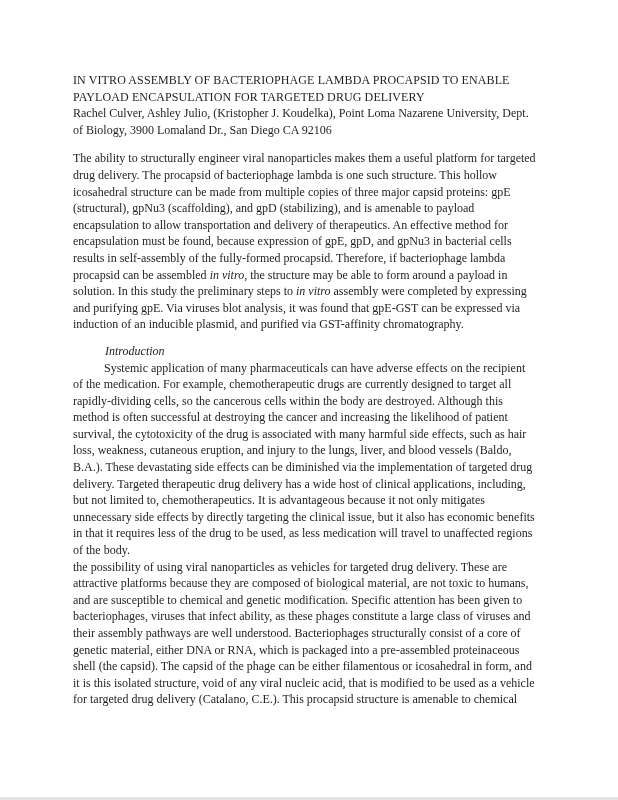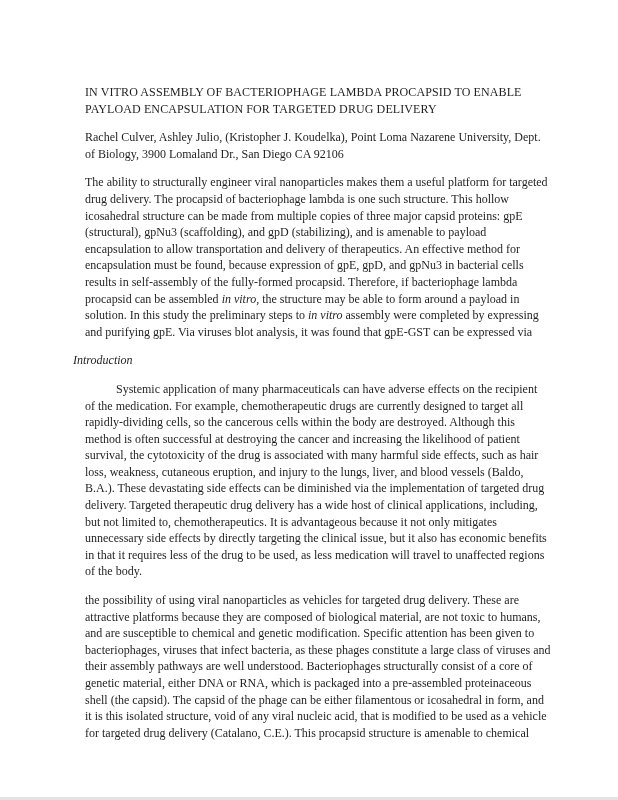--- a/index.html
+++ b/index.html
@@ -25,27 +25,28 @@
     left: 73px;
     top: 72px;
     width: 472px;
     font-size: 12px;
   }
   .line {
     height: 16.6px;
     line-height: 16.6px;
     white-space: nowrap;
   }
-  .block { margin: 12px; }
+  .block { margin: 0; }
   .abstract-block { margin-top: 12px; }
   .section-heading {
     margin-top: 10px;
     height: 16.6px;
     line-height: 16.6px;
     font-style: italic;
+    margin-left: 32px;
   }
   .para .line.first { padding-left: 31px; }
   .title-block .line { letter-spacing: 0.1px; }
   .scan-edge-bottom {
     position: absolute;
     left: 0;
     bottom: 0;
     width: 618px;
     height: 3px;
     background: var(--scan_edge, #e3e3e3);
@@ -71,20 +72,21 @@
       <div class="line"><span>The ability to structurally engineer viral nanoparticles makes them a useful platform for targeted</span></div>
       <div class="line"><span>drug delivery. The procapsid of bacteriophage lambda is one such structure. This hollow</span></div>
       <div class="line"><span>icosahedral structure can be made from multiple copies of three major capsid proteins: gpE</span></div>
       <div class="line"><span>(structural), gpNu3 (scaffolding), and gpD (stabilizing), and is amenable to payload</span></div>
       <div class="line"><span>encapsulation to allow transportation and delivery of therapeutics. An effective method for</span></div>
       <div class="line"><span>encapsulation must be found, because expression of gpE, gpD, and gpNu3 in bacterial cells</span></div>
       <div class="line"><span>results in self-assembly of the fully-formed procapsid. Therefore, if bacteriophage lambda</span></div>
       <div class="line"><span>procapsid can be assembled </span><i>in vitro,</i><span> the structure may be able to form around a payload in</span></div>
       <div class="line"><span>solution. In this study the preliminary steps to </span><i>in vitro</i><span> assembly were completed by expressing</span></div>
       <div class="line"><span>and purifying gpE. Via viruses blot analysis, it was found that gpE-GST can be expressed via</span></div>
+      <div class="line"><span>induction of an inducible plasmid, and purified via GST-affinity chromatography.</span></div>
     </div>
 
   <div class="section-heading">Introduction</div>
 
   <div class="block para">
       <div class="line first"><span>Systemic application of many pharmaceuticals can have adverse effects on the recipient</span></div>
       <div class="line"><span>of the medication. For example, chemotherapeutic drugs are currently designed to target all</span></div>
       <div class="line"><span>rapidly-dividing cells, so the cancerous cells within the body are destroyed. Although this</span></div>
       <div class="line"><span>method is often successful at destroying the cancer and increasing the likelihood of patient</span></div>
       <div class="line"><span>survival, the cytotoxicity of the drug is associated with many harmful side effects, such as hair</span></div>
@@ -94,21 +96,21 @@
       <div class="line"><span>but not limited to, chemotherapeutics. It is advantageous because it not only mitigates</span></div>
       <div class="line"><span>unnecessary side effects by directly targeting the clinical issue, but it also has economic benefits</span></div>
       <div class="line"><span>in that it requires less of the drug to be used, as less medication will travel to unaffected regions</span></div>
       <div class="line"><span>of the body.</span></div>
     </div>
 
   <div class="block para">
       <div class="line"><span>the possibility of using viral nanoparticles as vehicles for targeted drug delivery. These are</span></div>
       <div class="line"><span>attractive platforms because they are composed of biological material, are not toxic to humans,</span></div>
       <div class="line"><span>and are susceptible to chemical and genetic modification. Specific attention has been given to</span></div>
-      <div class="line"><span>bacteriophages, viruses that infect bacteria, as these phages constitute a large class of viruses and</span></div>
+      <div class="line"><span>bacteriophages, viruses that infect ability, as these phages constitute a large class of viruses and</span></div>
       <div class="line"><span>their assembly pathways are well understood. Bacteriophages structurally consist of a core of</span></div>
       <div class="line"><span>genetic material, either DNA or RNA, which is packaged into a pre-assembled proteinaceous</span></div>
       <div class="line"><span>shell (the capsid). The capsid of the phage can be either filamentous or icosahedral in form, and</span></div>
       <div class="line"><span>it is this isolated structure, void of any viral nucleic acid, that is modified to be used as a vehicle</span></div>
       <div class="line"><span>for targeted drug delivery (Catalano, C.E.). This procapsid structure is amenable to chemical</span></div>
     </div>
 
 </div>
 
 <div class="scan-edge-bottom"></div>

